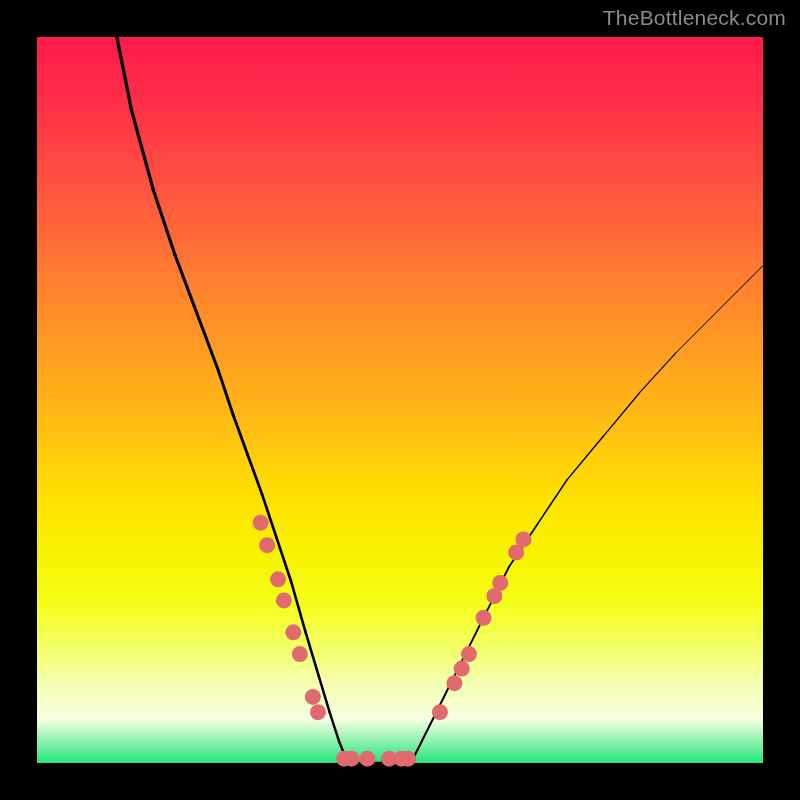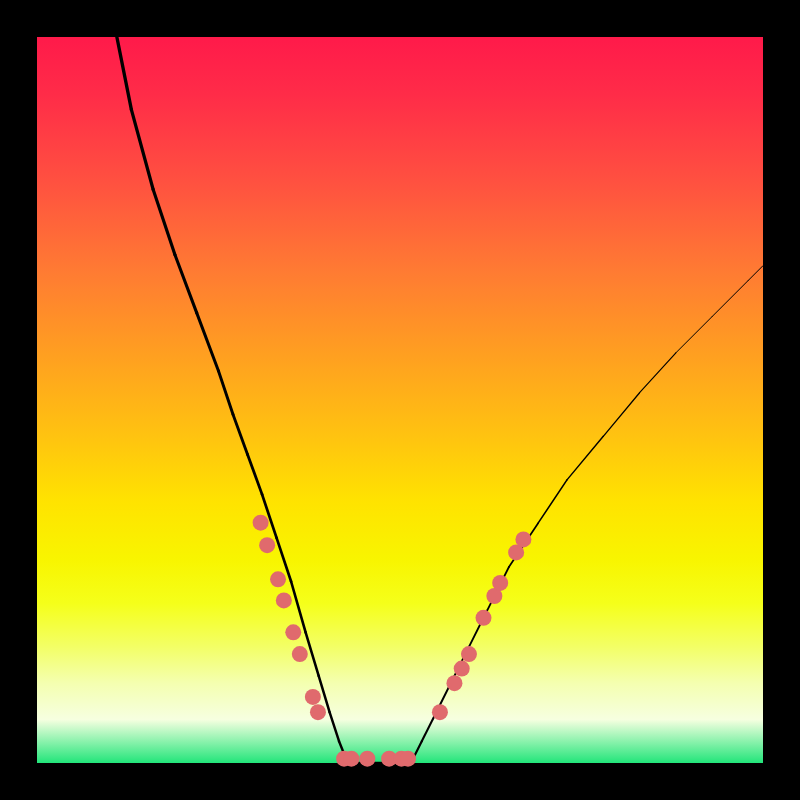--- a/index.html
+++ b/index.html
@@ -61,20 +61,21 @@
     color: #8b8b8b;
     font-size: 21px;
     letter-spacing: 0.2px;
     font-weight: 400;
   }
 </style>
 </head>
 <body>
 
 <div class="outer">
+  <div class="watermark">TheBottleneck.com</div>
   <div class="plot">
     <svg id="svg" viewBox="0 0 726 726">
         <line x1="79.86" y1="0.00" x2="94.38" y2="72.60" class="curve" stroke-width="3.34" stroke-linecap="round"></line>
         <line x1="94.38" y1="72.60" x2="116.16" y2="152.46" class="curve" stroke-width="3.27" stroke-linecap="round"></line>
         <line x1="116.16" y1="152.46" x2="137.94" y2="217.80" class="curve" stroke-width="3.17" stroke-linecap="round"></line>
         <line x1="137.94" y1="217.80" x2="159.72" y2="275.88" class="curve" stroke-width="3.08" stroke-linecap="round"></line>
         <line x1="159.72" y1="275.88" x2="181.50" y2="333.96" class="curve" stroke-width="3.00" stroke-linecap="round"></line>
         <line x1="181.50" y1="333.96" x2="196.02" y2="377.52" class="curve" stroke-width="2.92" stroke-linecap="round"></line>
         <line x1="196.02" y1="377.52" x2="210.54" y2="417.45" class="curve" stroke-width="2.86" stroke-linecap="round"></line>
         <line x1="210.54" y1="417.45" x2="225.06" y2="457.38" class="curve" stroke-width="2.80" stroke-linecap="round"></line>

